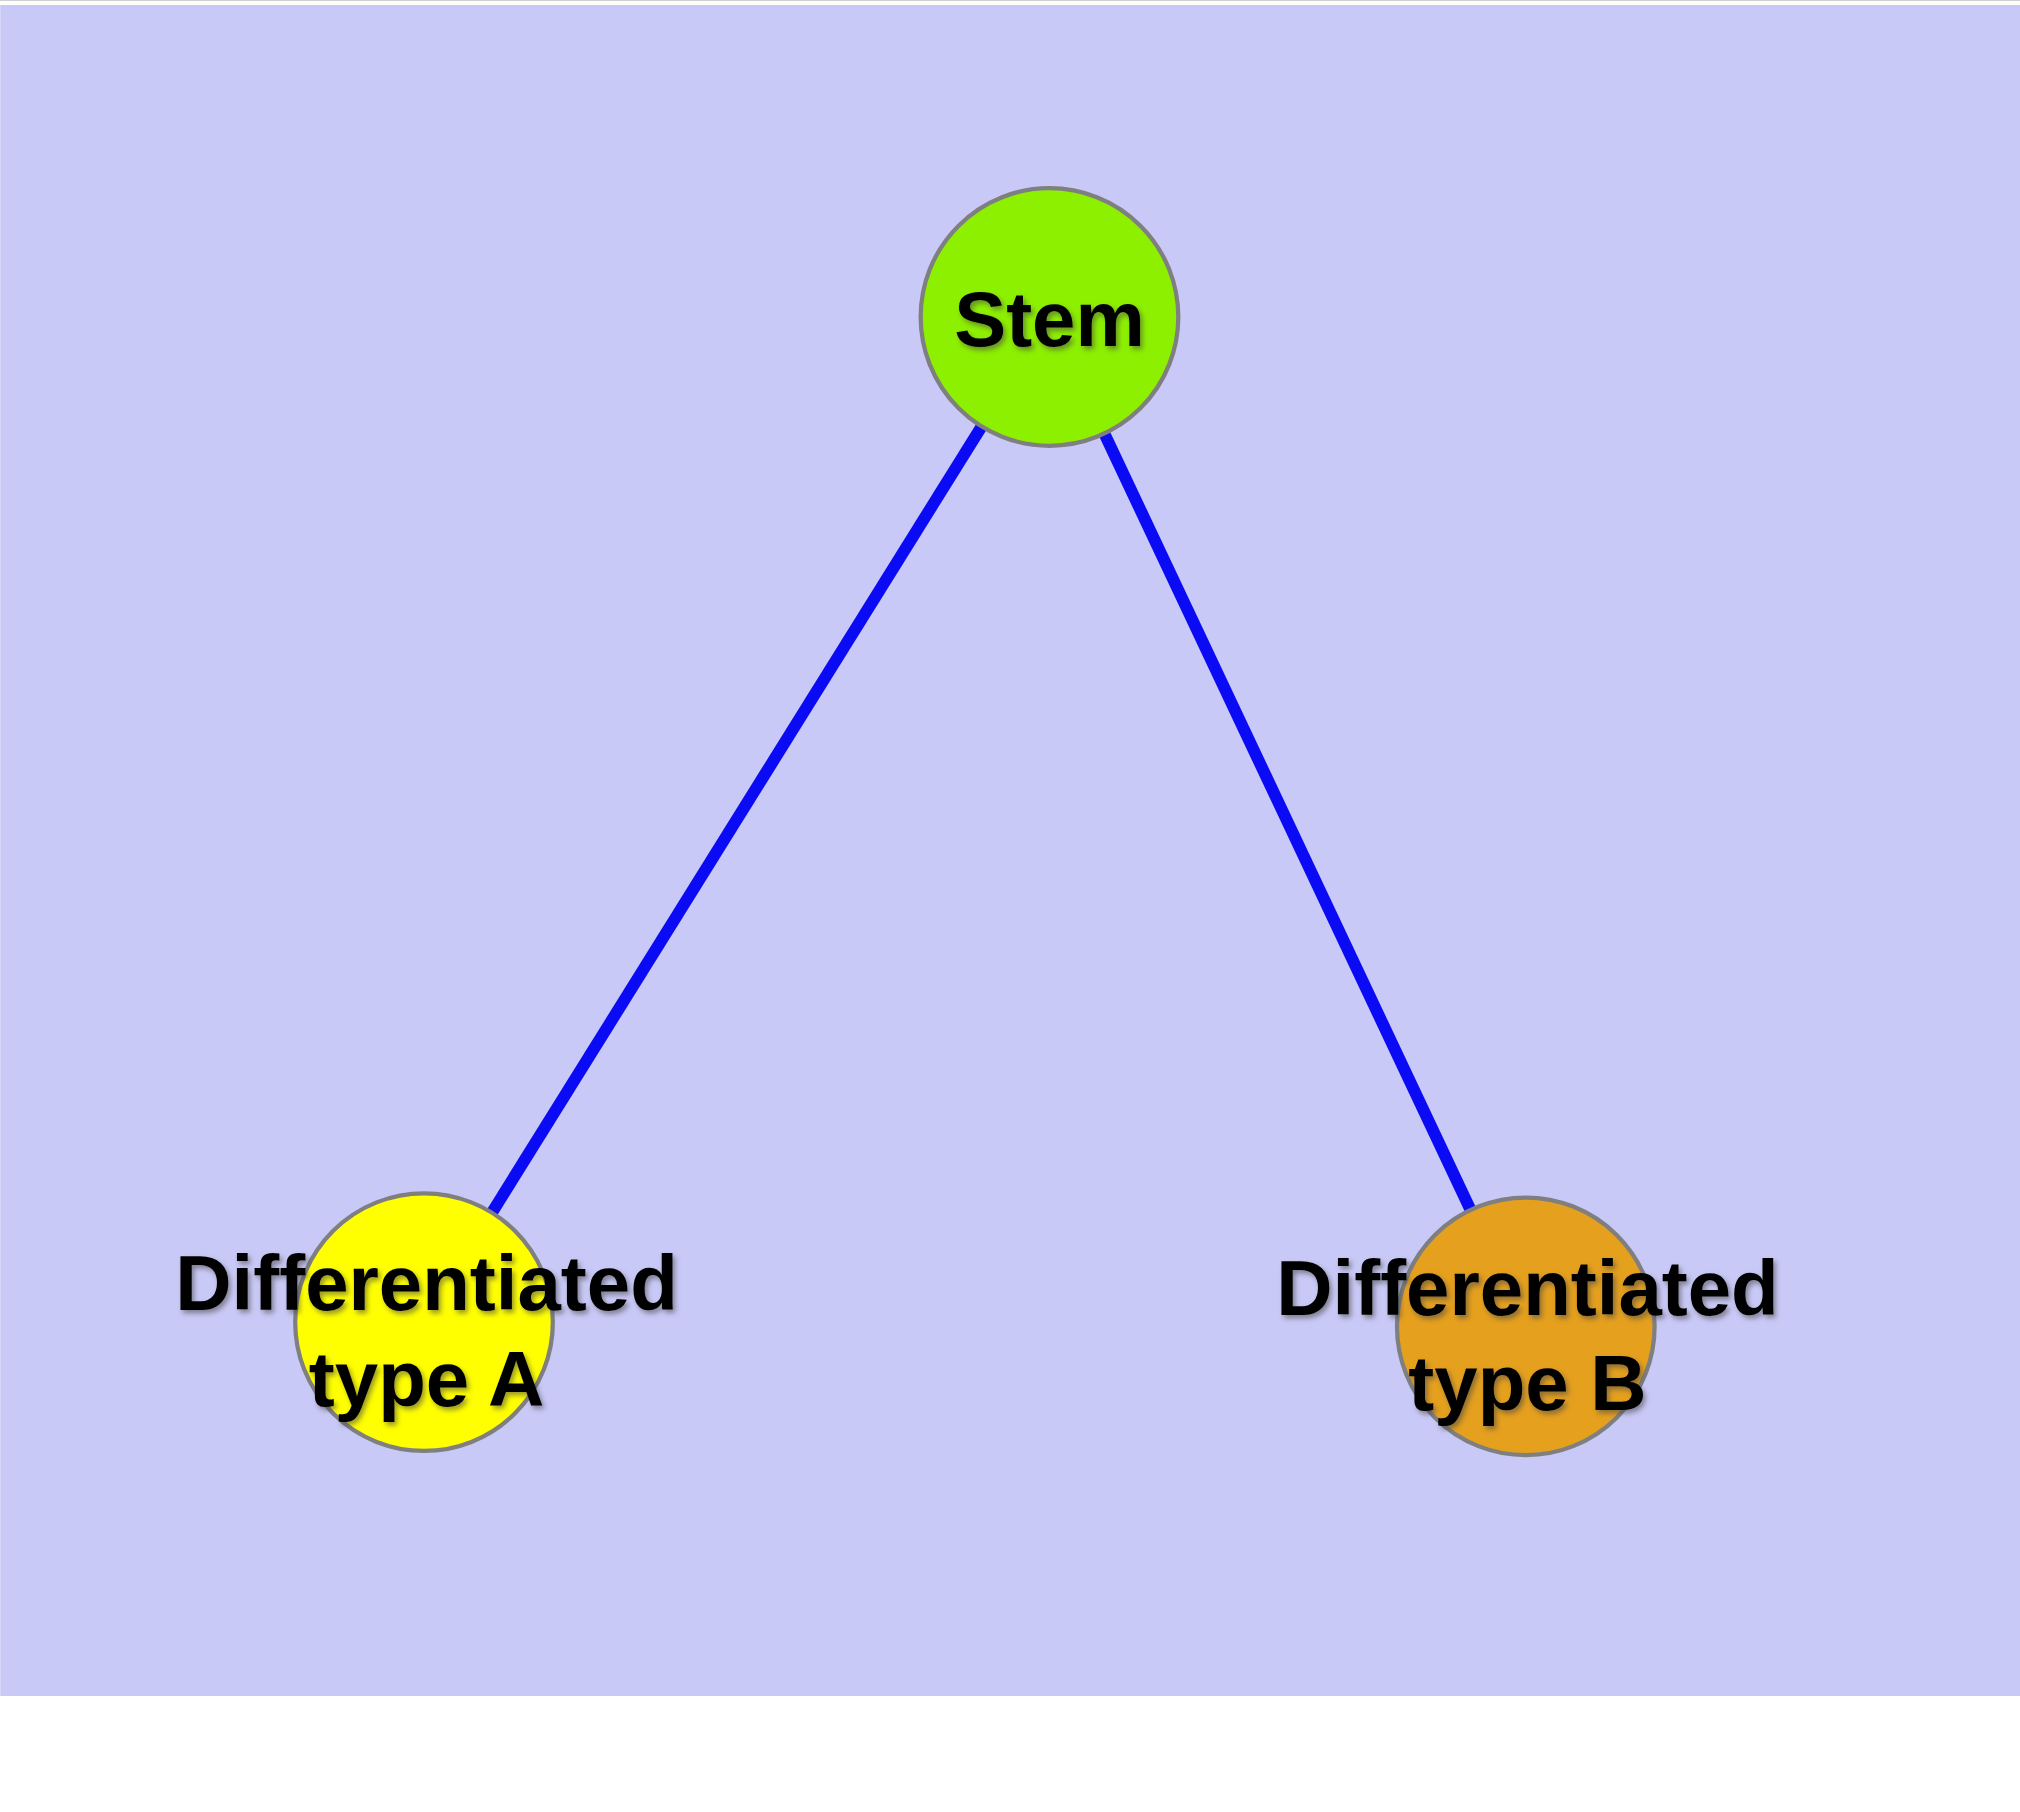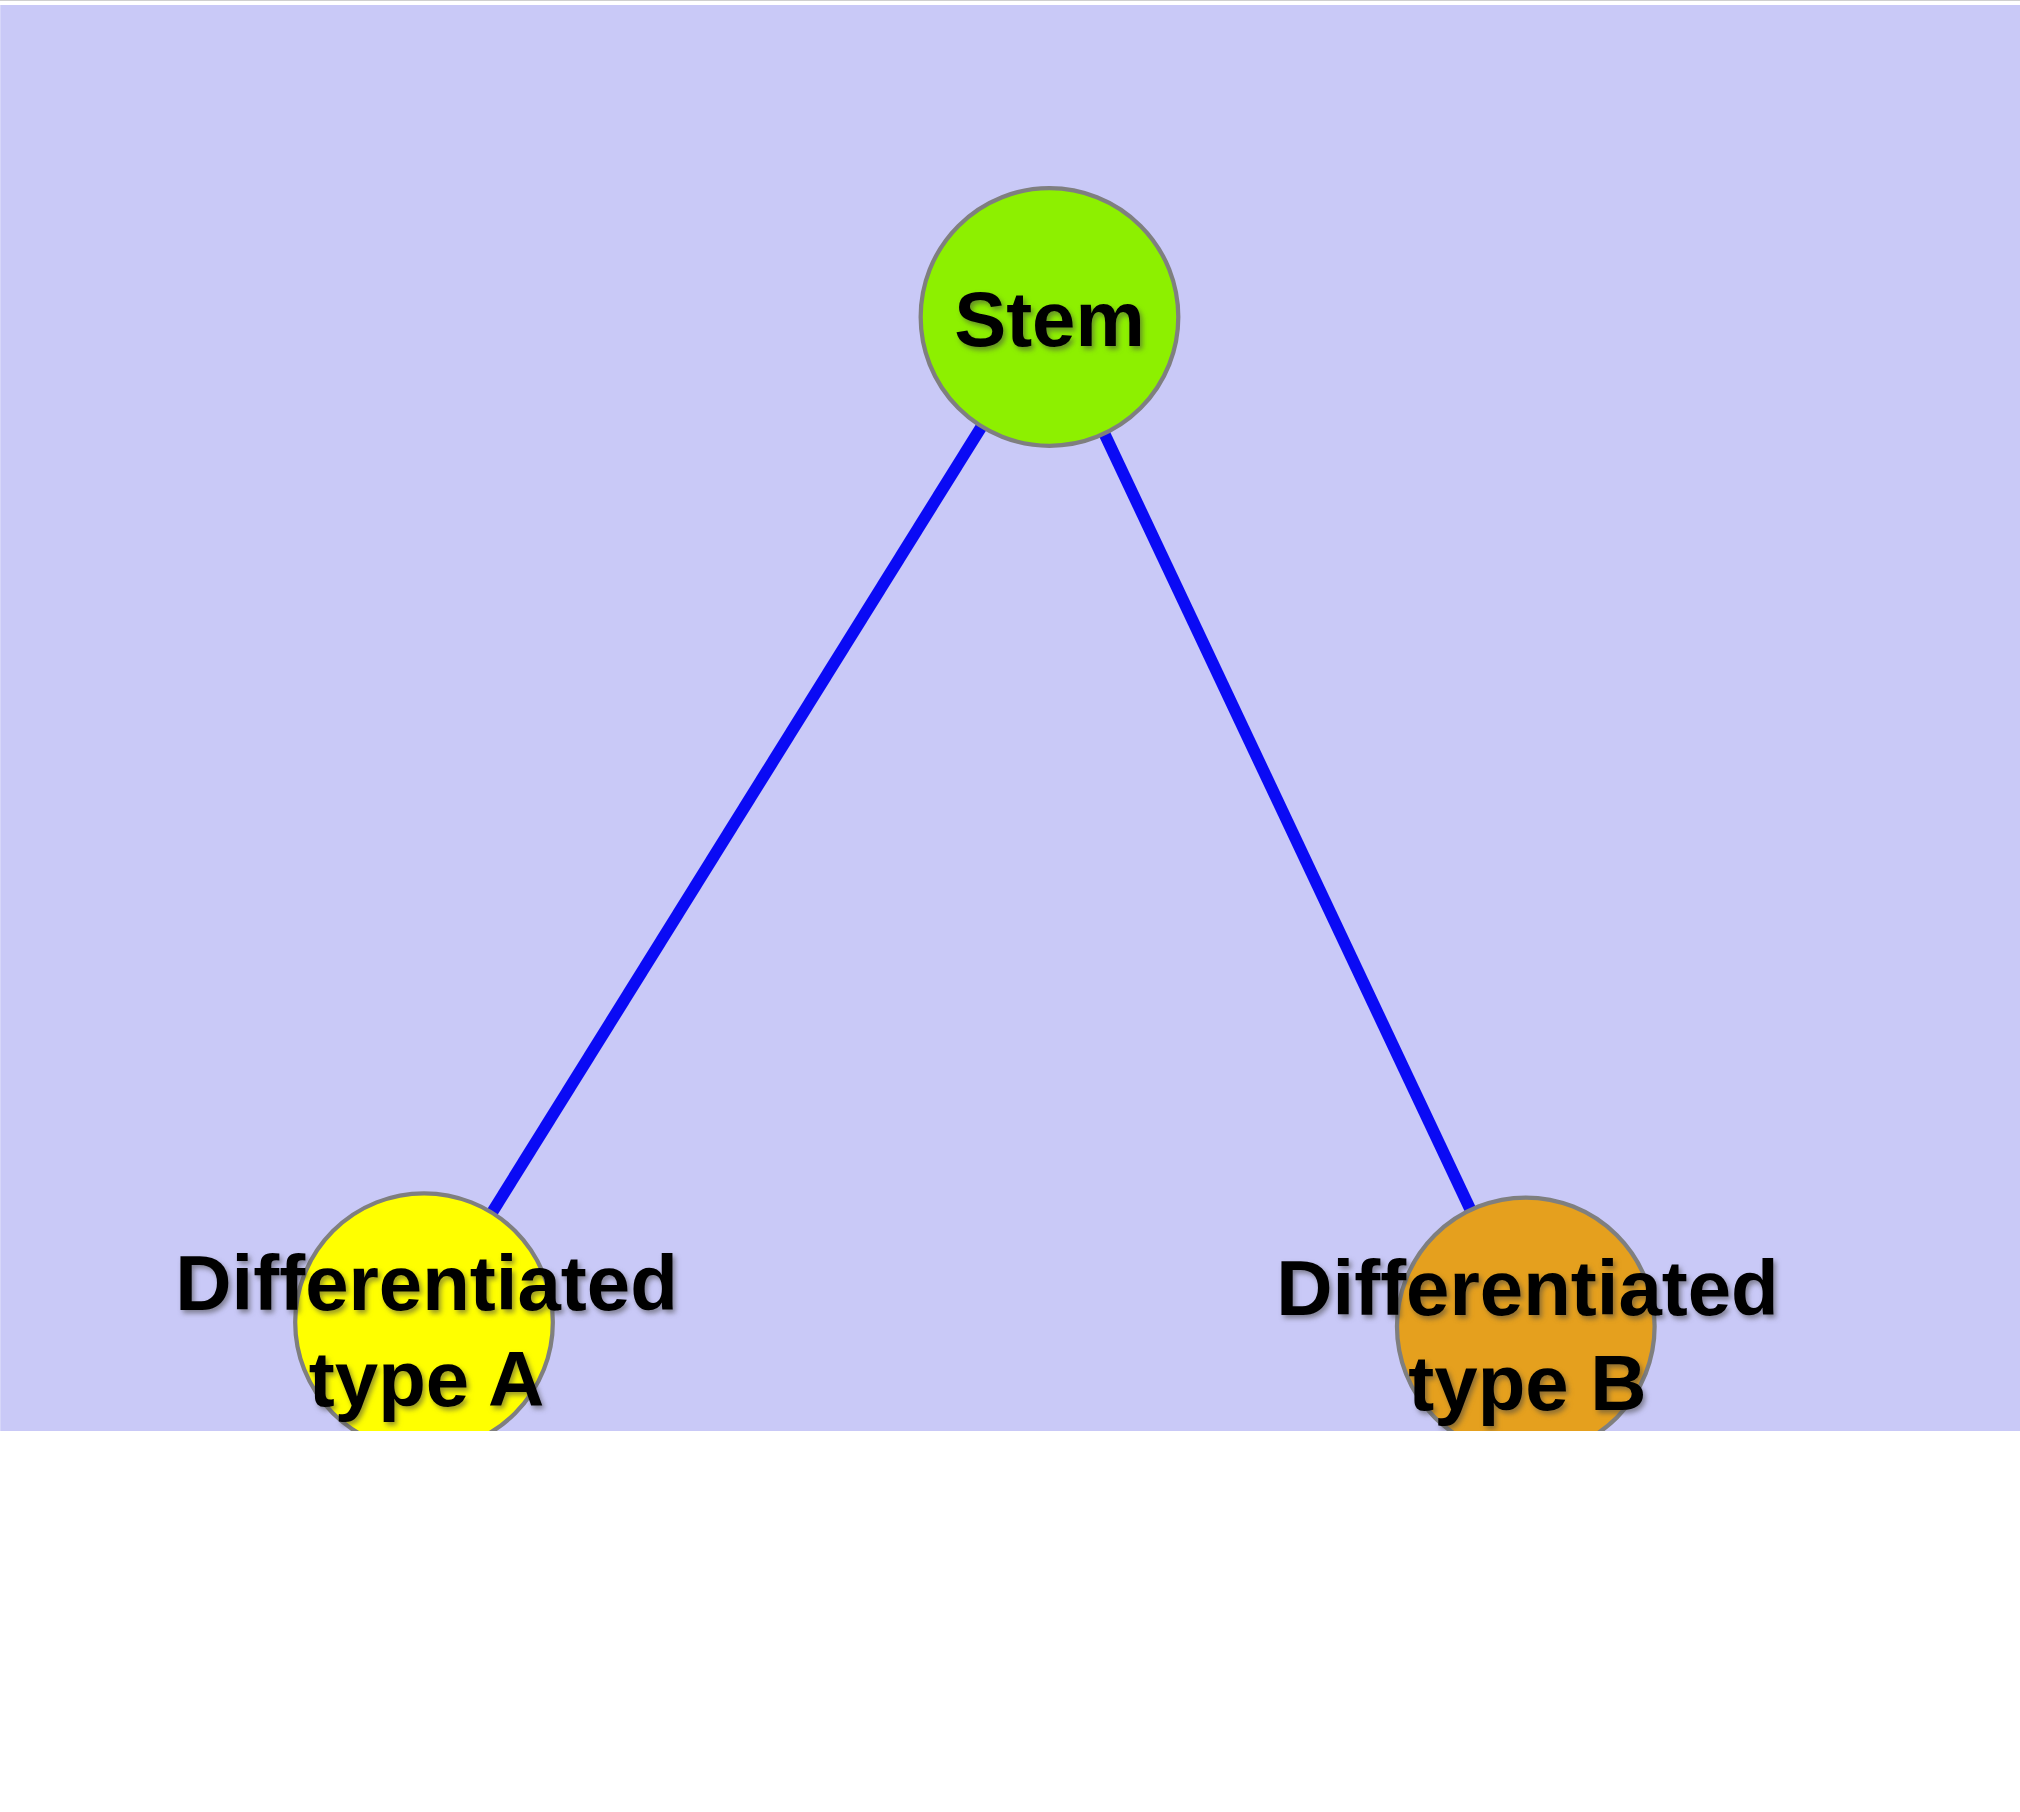--- a/index.html
+++ b/index.html
@@ -1,19 +1,19 @@
 <!DOCTYPE html>
 <html style="font-size:13.6px"><head>
 <meta charset="utf-8">
 <style>
   html, body { margin: 0; padding: 0; background: #ffffff; }
   .stage {
     position: relative;
     width: 2021px;
-    height: 1431px;
+    height: 1696px;
     overflow: hidden;
     font-family: "Liberation Sans", sans-serif;
   }
   .top-strip {
     position: absolute;
     top: 0; left: 0; right: 0;
     height: 4.2px;
     background: #ffffff;
     border-top: 0.8px solid #cfcfcf;
     z-index: 2;

